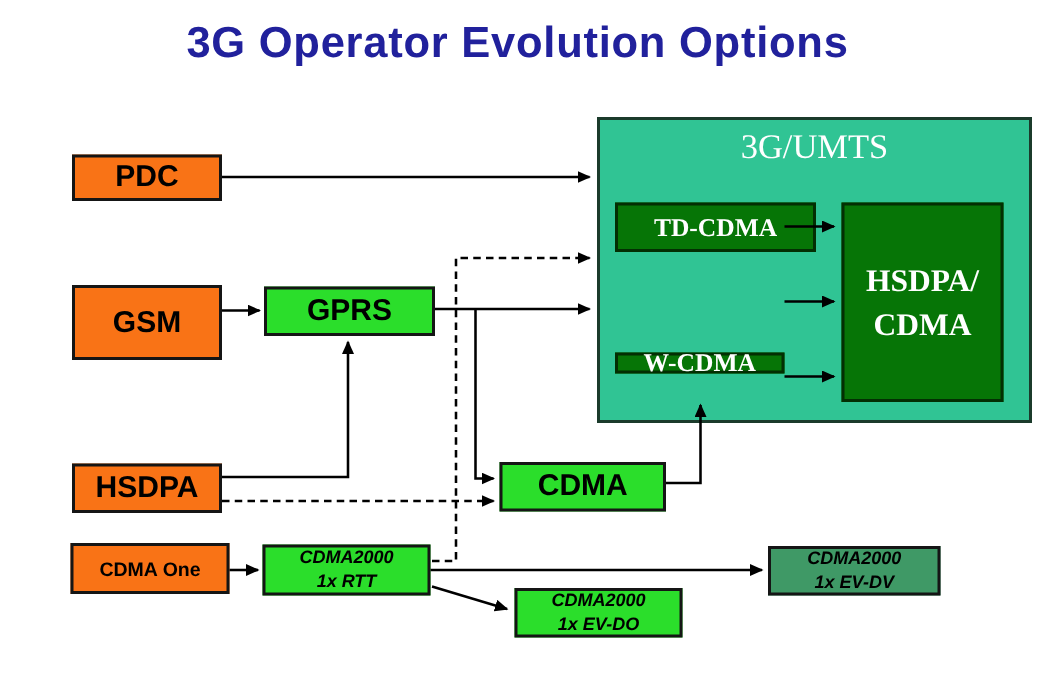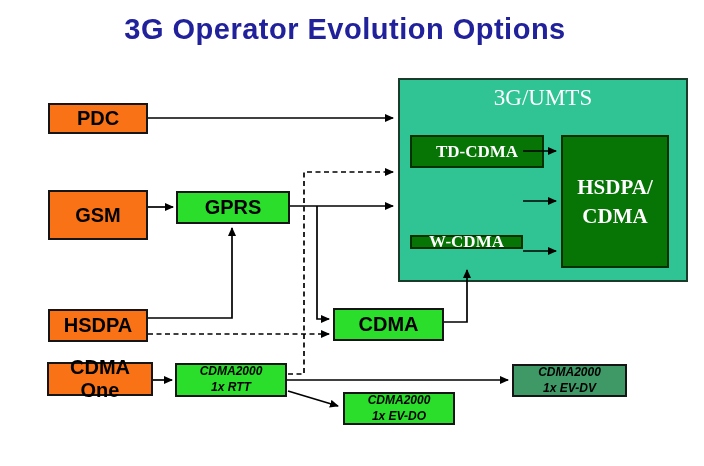--- a/index.html
+++ b/index.html
@@ -38,21 +38,21 @@
 
   <div class="box legacy" style="left:48px;top:103px;width:100px;height:31px">
     <span>PDC</span>
   </div>
   <div class="box legacy" style="left:48px;top:190px;width:100px;height:50px">
     <span>GSM</span>
   </div>
   <div class="box legacy" style="left:48px;top:309px;width:100px;height:33px">
     <span>HSDPA</span>
   </div>
-  <div class="box legacy" style="left:47px;top:362px;width:106px;height:34px;font-size:20px">
+  <div class="box legacy" style="left:47px;top:362px;width:106px;height:34px;font-size:13px">
     <span>CDMA One</span>
   </div>
 
   <div class="box bright" style="left:176px;top:191px;width:114px;height:33px">
     <span>GPRS</span>
   </div>
   <div class="box bright" style="left:333px;top:308px;width:111px;height:33px">
     <span>CDMA</span>
   </div>
   <div class="box bright small" style="left:175px;top:363px;width:112px;height:34px">

